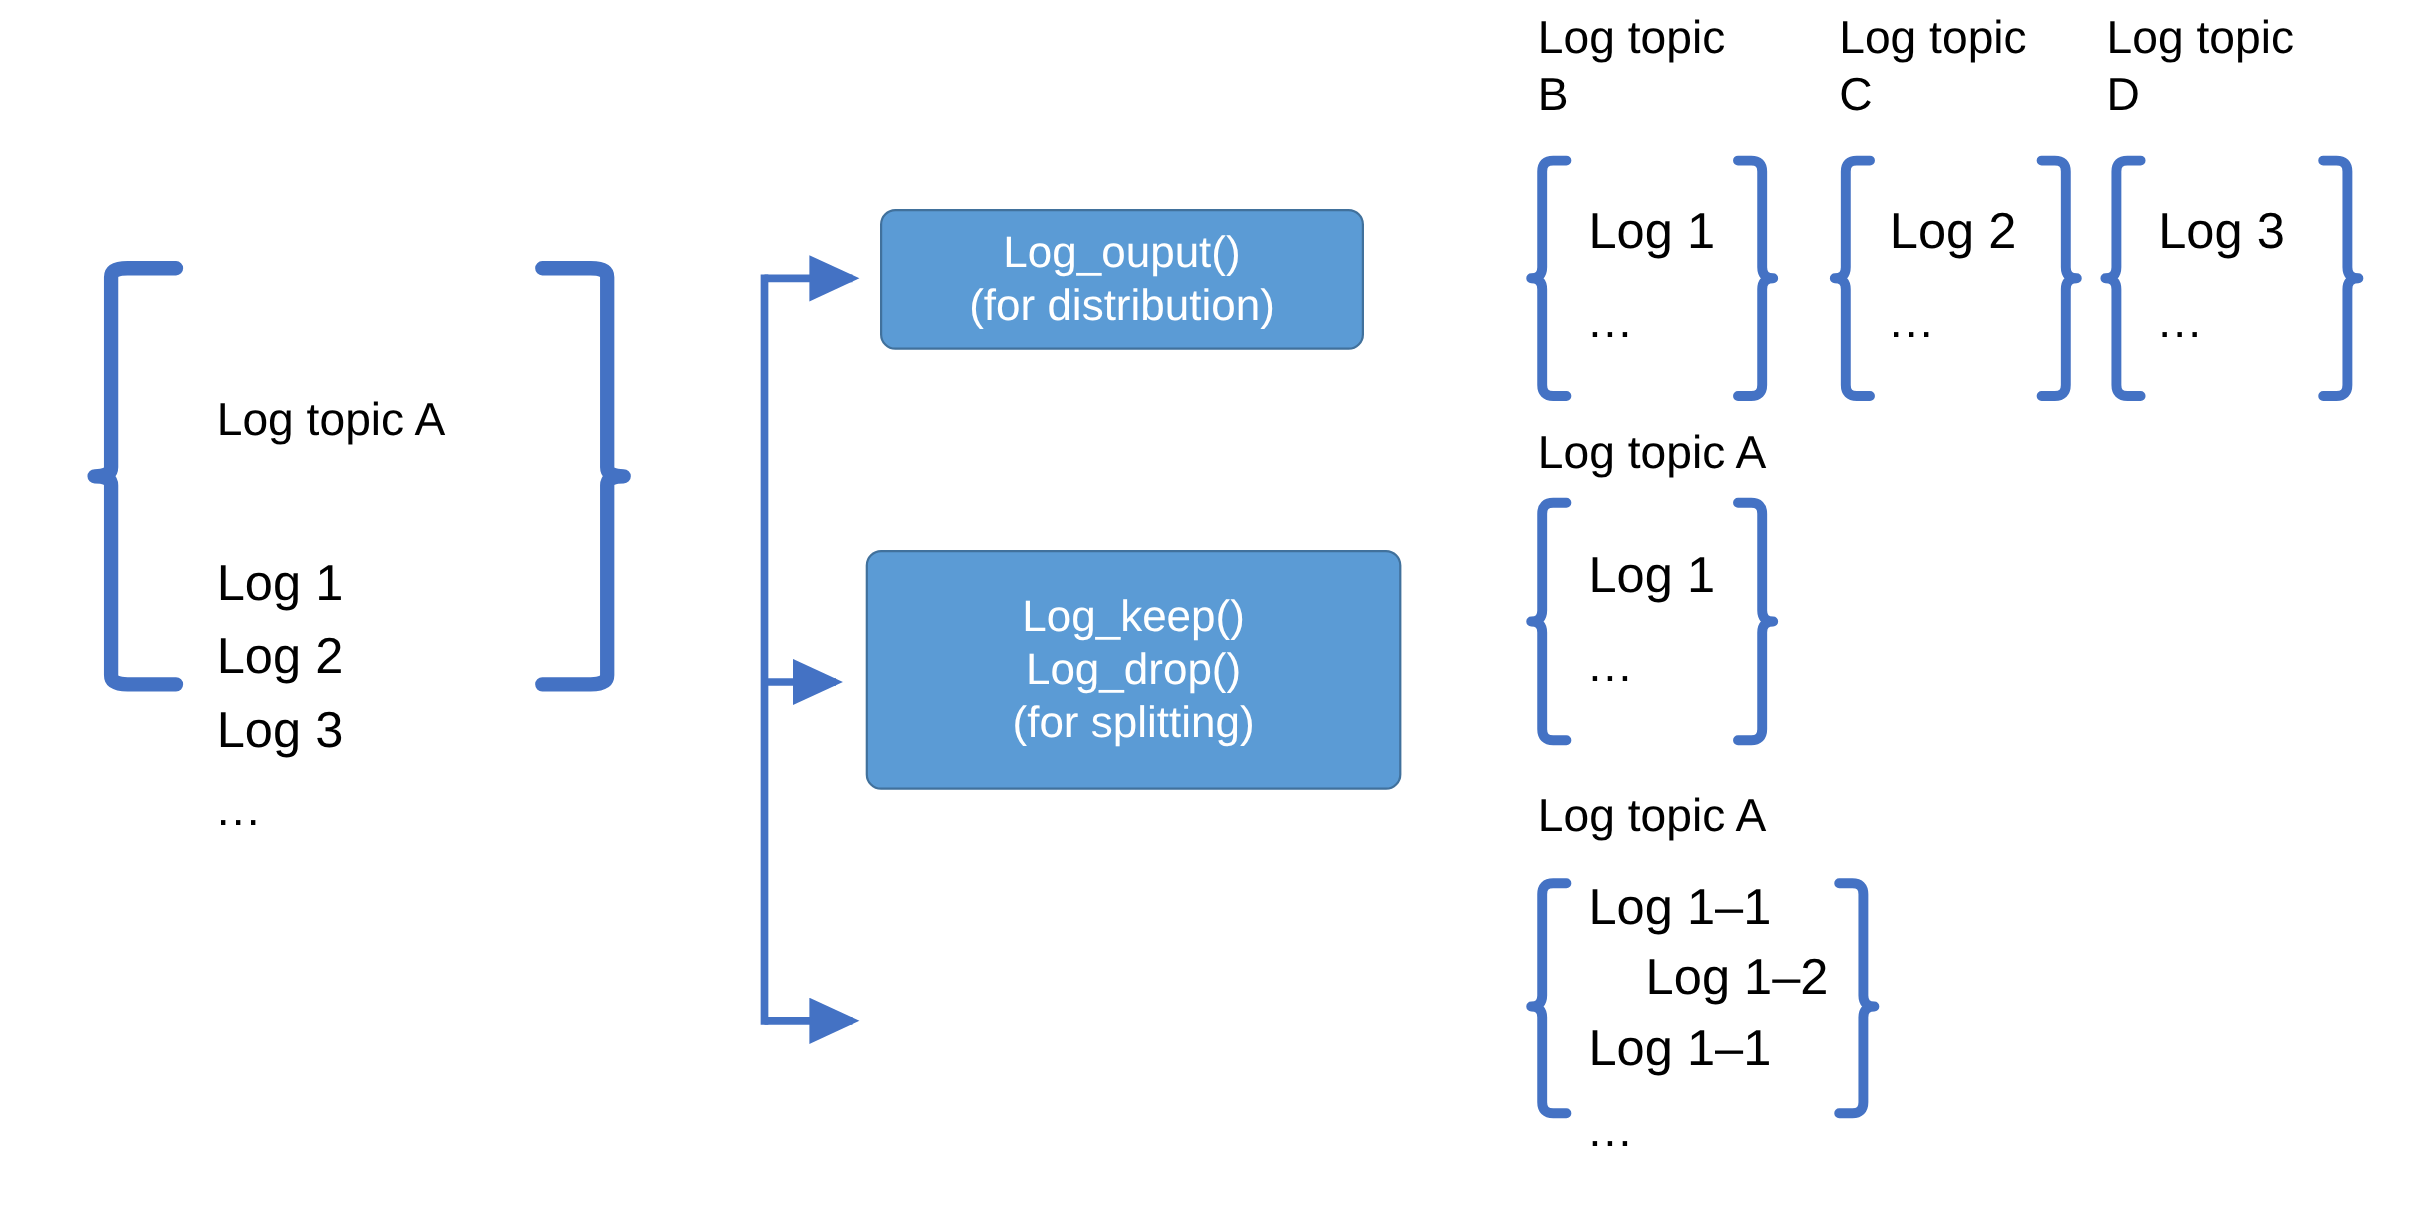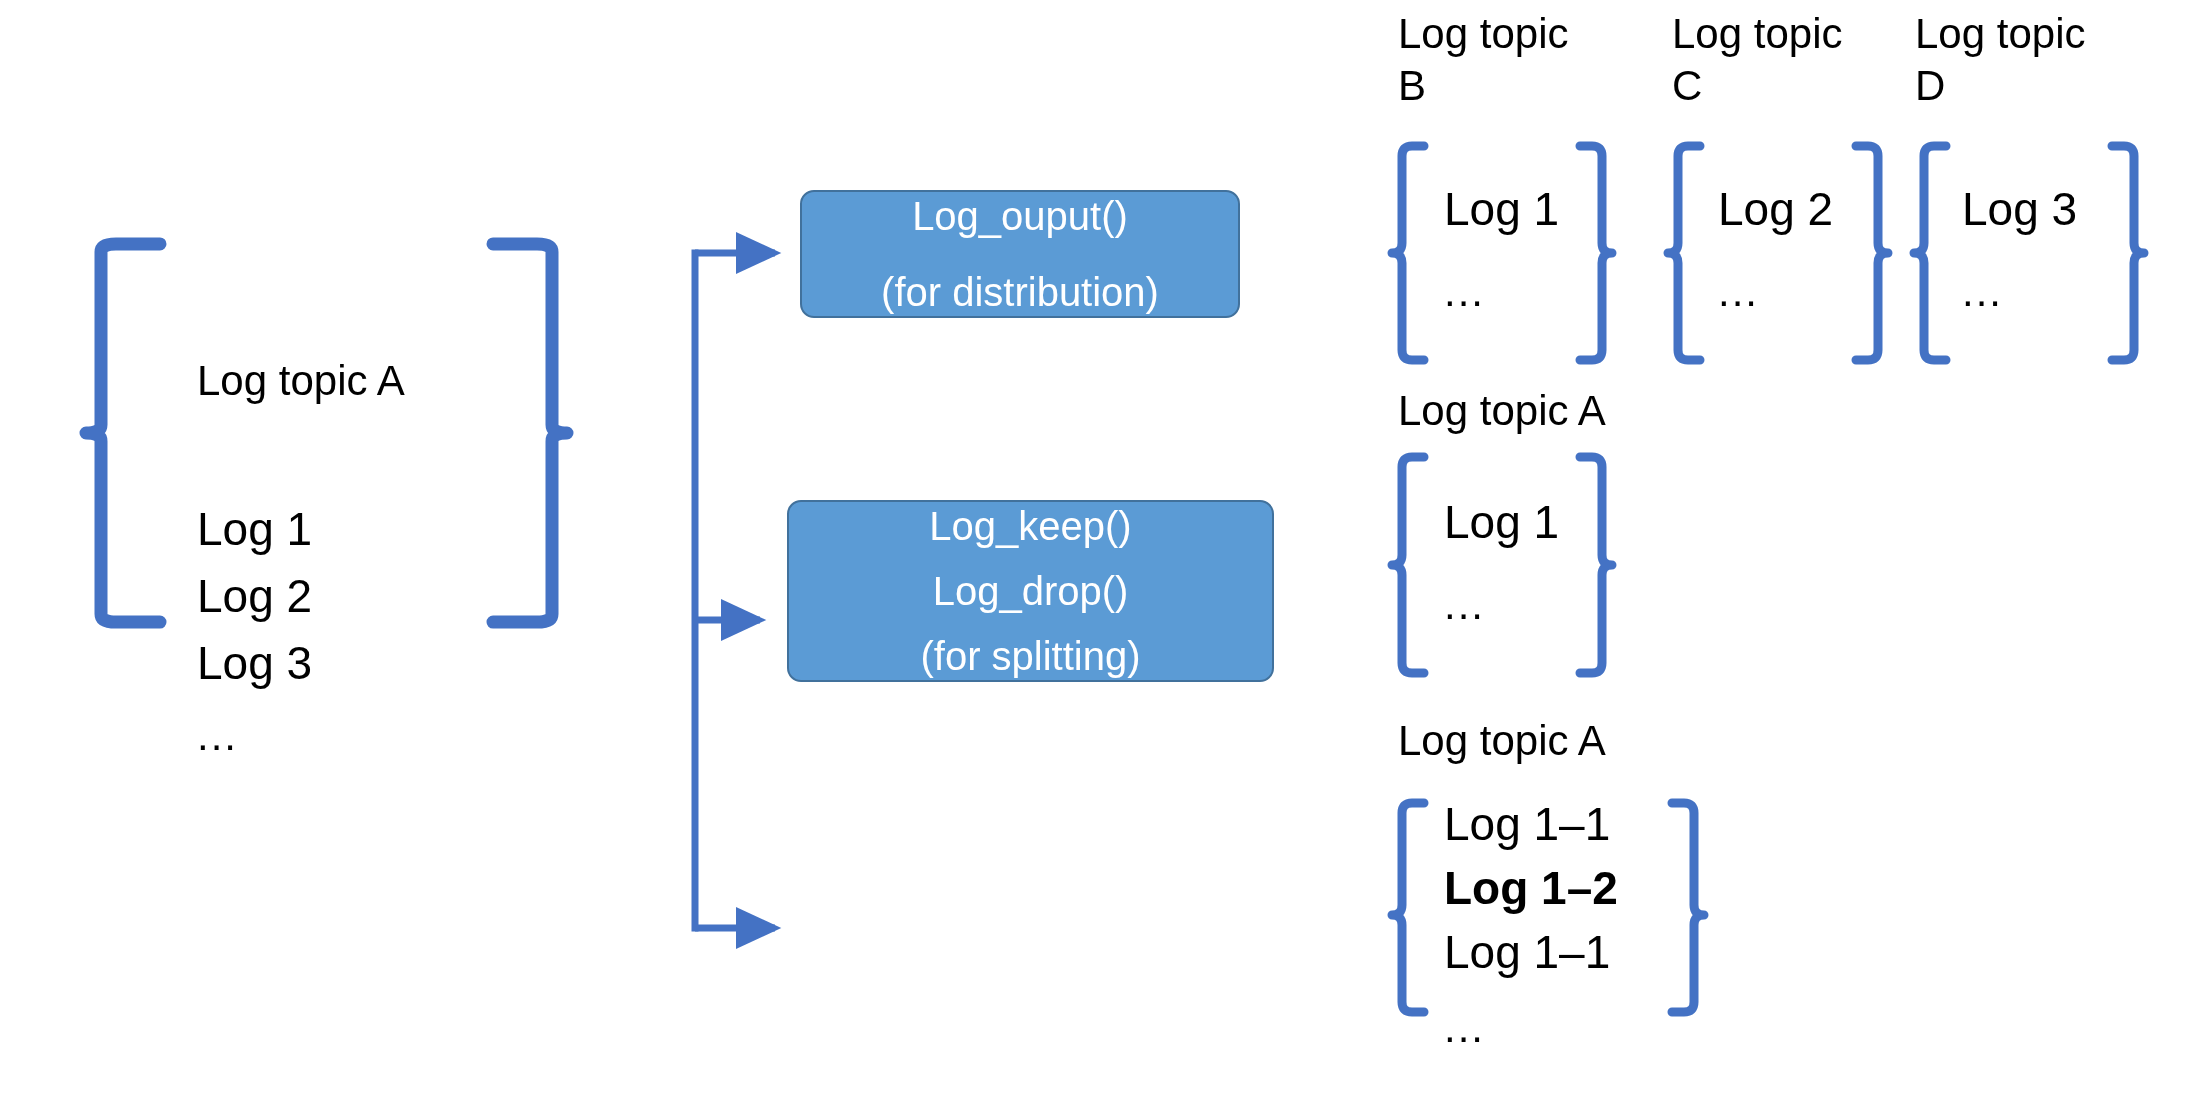--- a/index.html
+++ b/index.html
@@ -46,21 +46,21 @@
 
   
   .proc-box {
     background: #5B9BD5;
     border: 2px solid #41719C;
     border-radius: 14px;
     box-sizing: border-box;
     display: flex;
     flex-direction: column;
     align-items: center;
-    justify-content: space-between;
+    justify-content: center;
     color: #ffffff;
     font-size: 40px;
     line-height: 48px;
     text-align: center;
   }
   .proc-line { display: block; white-space: nowrap; }
 
   
   svg.overlay {
     position: absolute;
@@ -143,21 +143,21 @@
   <div class="abs log-item" style="left:197px; top:505px;">Log 1</div>
   <div class="abs log-item" style="left:197px; top:572px;">Log 2</div>
   <div class="abs log-item" style="left:197px; top:639px;">Log 3</div>
   <div class="abs ellipsis" style="left:197px; top:712px;">...</div>
 
   <div class="abs proc-box" style="left:800px; top:190px; width:440px; height:128px;">
     <span class="proc-line">Log_ouput()</span>
     <span class="proc-line">(for distribution)</span>
   </div>
 
-  <div class="abs proc-box" style="left:787px; top:500px; width:487px; height:182px;">
+  <div class="abs proc-box" style="left:787px; top:500px; width:487px; height:218px;">
     <span class="proc-line">Log_keep()</span>
     <span class="proc-line">Log_drop()</span>
     <span class="proc-line">(for splitting)</span>
   </div>
 
 
   <div class="abs topic-label two-line" style="left:1398px; top:8px;">
     <span>Log topic</span><br>
     <span>B</span>
   </div>
@@ -177,17 +177,17 @@
   </div>
   <div class="abs log-item" style="left:1962px; top:185px;">Log 3</div>
   <div class="abs ellipsis" style="left:1962px; top:268px;">...</div>
 
   <div class="abs topic-label" style="left:1398px; top:385px;">Log topic A</div>
   <div class="abs log-item" style="left:1444px; top:498px;">Log 1</div>
   <div class="abs ellipsis" style="left:1444px; top:581px;">...</div>
 
   <div class="abs topic-label" style="left:1398px; top:715px;">Log topic A</div>
   <div class="abs log-item" style="left:1444px; top:800px;">Log 1–1</div>
-  <div class="abs log-item" style="left:1444px; top:864px;font-weight:bold;">Log 1–2</div>
+  <div class="abs log-item" style="left:1496px; top:864px;">Log 1–2</div>
   <div class="abs log-item" style="left:1444px; top:928px;">Log 1–1</div>
   <div class="abs ellipsis" style="left:1444px; top:1004px;">...</div>
 
 </div>
 
 </body></html>

